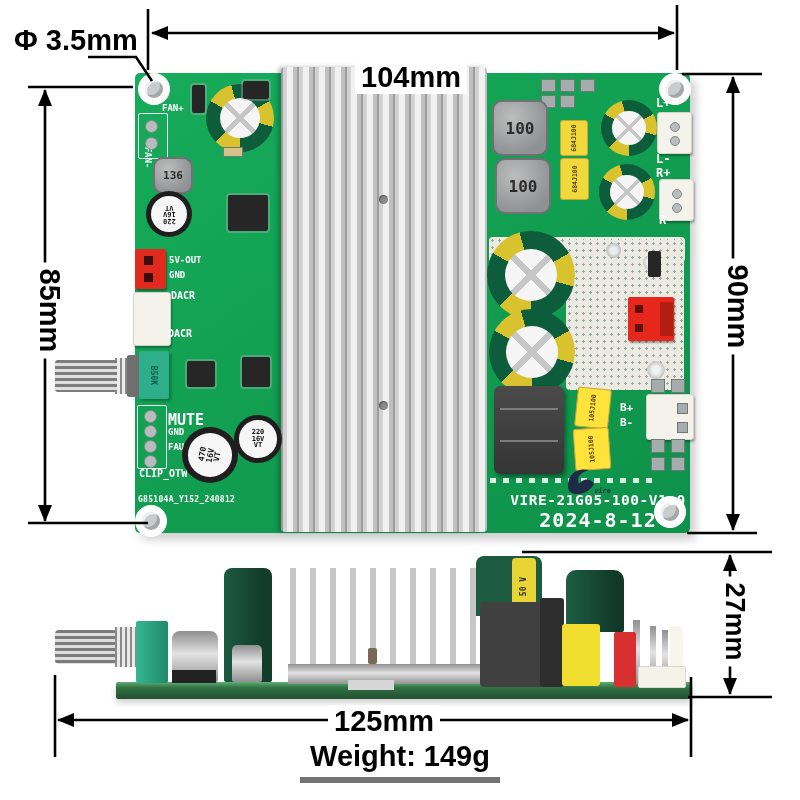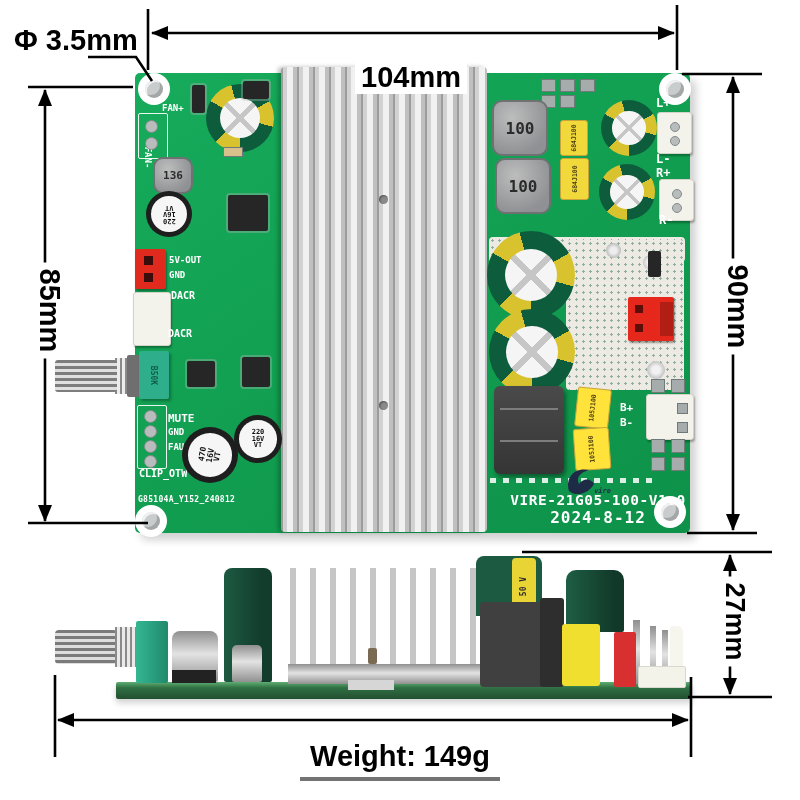--- a/index.html
+++ b/index.html
@@ -5,21 +5,21 @@
   html,body{margin:0;padding:0;background:#fff;}
   #stage{position:relative;width:800px;height:800px;background:#fff;overflow:hidden;
          font-family:"Liberation Sans",sans-serif;}
   .abs{position:absolute;}
   
   .dim{position:absolute;color:#000;font-weight:600;font-size:29px;z-index:6;
        background:#fff;text-align:center;line-height:1;padding:2px 6px;}
   .dim.rot{transform:rotate(90deg);padding:0 4px;}
   .weight{position:absolute;left:0;top:740px;width:800px;text-align:center;z-index:6;}
   .weight span{display:inline-block;font-size:29px;font-weight:600;color:#000;
-       border-bottom:4px solid #737373;padding:0 10px 4px 10px;}
+       border-bottom:6px solid #737373;padding:0 10px 4px 10px;}
   
   .pcb{position:absolute;left:135px;top:73px;width:555px;height:460px;border-radius:5px;
        background:linear-gradient(145deg,#17ab5c 0%,#12a052 45%,#0e9149 100%);
        box-shadow:6px 7px 9px rgba(0,0,0,.18);z-index:1;}
   .hole{position:absolute;width:32px;height:32px;border-radius:50%;background:#fff;}
   .hole i{position:absolute;left:7px;top:7px;width:18px;height:18px;border-radius:50%;
        background:#c9cccd;box-shadow:inset -3px -3px 0 rgba(0,0,0,.18),inset 2px 2px 0 rgba(255,255,255,.7);}
   .heatsink{position:absolute;left:146px;top:-6px;width:206px;height:465px;border-radius:4px;
        background:repeating-linear-gradient(90deg,#9c9c9c 0 2px,#d2d2d2 2px 6px,#f1f1f1 6px 12px,#c0c0c0 12px 16px);
        box-shadow:-3px 0 4px rgba(0,0,0,.25);}
@@ -127,21 +127,21 @@
       <span style="font-family:'DejaVu Sans Mono',monospace;font-size:8px;font-weight:bold;color:#0e5d47;transform:rotate(90deg);">B50K</span>
     </div>
     <div class="chip" style="left:52px;top:288px;width:28px;height:26px;"></div>
     <div class="chip" style="left:107px;top:284px;width:28px;height:30px;"></div>
 
     <div class="silk-box" style="left:2px;top:332px;width:28px;height:62px;"></div>
     <div class="pin" style="left:9px;top:337px;width:11px;height:11px;"></div>
     <div class="pin" style="left:9px;top:352px;width:11px;height:11px;"></div>
     <div class="pin" style="left:9px;top:367px;width:11px;height:11px;"></div>
     <div class="pin" style="left:9px;top:382px;width:11px;height:11px;"></div>
-    <div class="lbl" style="left:33px;top:340px;font-size:11px;">MUTE</div>
+    <div class="lbl" style="left:33px;top:340px;font-size:15px;">MUTE</div>
     <div class="lbl" style="left:33px;top:355px;font-size:9px;">GND</div>
     <div class="lbl" style="left:33px;top:370px;font-size:9px;">FAULT</div>
     <div class="lbl" style="left:4px;top:396px;font-size:10px;">CLIP_OTW</div>
 
     <div class="cap-sm" style="left:47px;top:354px;width:56px;height:56px;">
       <div class="face">
           <span class="cap-txt" style="transform:rotate(-80deg);">470
 16V
 VT</span>
         </div>
@@ -239,21 +239,21 @@
 
     <div class="abs" style="left:355px;top:405px;width:165px;height:5px;background:repeating-linear-gradient(90deg,rgba(255,255,255,.85) 0 6px,transparent 6px 13px);"></div>
 
     <div class="abs" style="left:428px;top:392px;width:40px;height:32px;">
       <svg width="40" height="32" viewBox="0 0 40 32">
         <path d="M6,26 C2,12 12,2 26,5 C16,8 13,13 16,19 C20,13 28,13 31,19 C26,29 12,32 6,26 Z" fill="#1d2b47"></path>
       </svg>
       <span style="position:absolute;right:-8px;bottom:2px;font-size:7px;font-weight:bold;font-style:italic;color:#1d2b47;font-family:'DejaVu Sans Mono',monospace;">vire</span>
     </div>
     <div class="lbl" style="left:368px;top:420px;width:190px;text-align:center;font-size:14.5px;letter-spacing:.5px;">VIRE-21G05-100-V1.0</div>
-    <div class="lbl" style="left:368px;top:437px;width:190px;text-align:center;font-size:16px;letter-spacing:1px;">2024-8-12</div>
+    <div class="lbl" style="left:368px;top:437px;width:190px;text-align:center;font-size:20px;letter-spacing:1px;">2024-8-12</div>
   </div>
 
   <div class="sv-board"></div>
 
   <div class="abs sv" style="left:55px;top:630px;width:62px;height:34px;border-radius:4px;background:repeating-linear-gradient(180deg,#7b7b7b 0 3px,#dedede 3px 6px);"></div>
   <div class="abs sv" style="left:115px;top:627px;width:22px;height:40px;background:repeating-linear-gradient(90deg,#8a8a8a 0 2px,#eaeaea 2px 5px);"></div>
   <div class="abs sv" style="left:136px;top:621px;width:32px;height:62px;background:linear-gradient(90deg,#35b693,#1f8a6c);border-radius:2px;"></div>
   <div class="abs sv metal" style="left:172px;top:631px;width:46px;height:51px;border-radius:8px 8px 2px 2px;"></div>
   <div class="abs sv" style="left:224px;top:568px;width:48px;height:114px;border-radius:8px 8px 2px 2px;background:linear-gradient(90deg,#1d5a42,#123c2c 80%);"></div>
   <div class="abs sv metal" style="left:232px;top:645px;width:30px;height:37px;border-radius:5px 5px 2px 2px;"></div>
@@ -317,15 +317,16 @@
       <polygon points="57,720 74,713 74,727"></polygon>
       <polygon points="689,720 672,713 672,727"></polygon>
     </g>
   </svg>
 
   <div class="dim" style="left:8px;top:24px;background:transparent;">Φ 3.5mm</div>
   <div class="dim" style="left:355px;top:17px;margin-top:44px;">104mm</div>
   <div class="dim rot" style="left:1px;top:296px;width:88px;">85mm</div>
   <div class="dim rot" style="left:689px;top:292px;width:88px;">90mm</div>
   <div class="dim rot" style="left:689px;top:608px;width:82px;font-size:27px;">27mm</div>
+  <div class="dim" style="left:328px;top:705px;">125mm</div>
   <div class="weight"><span>Weight: 149g</span></div>
 
 </div>
 
 </body></html>

